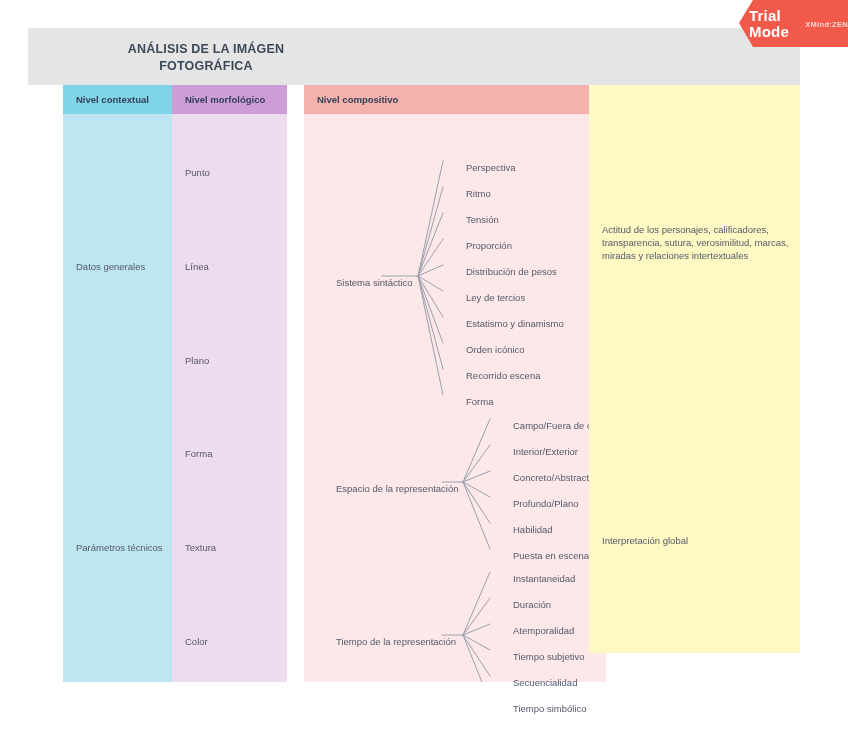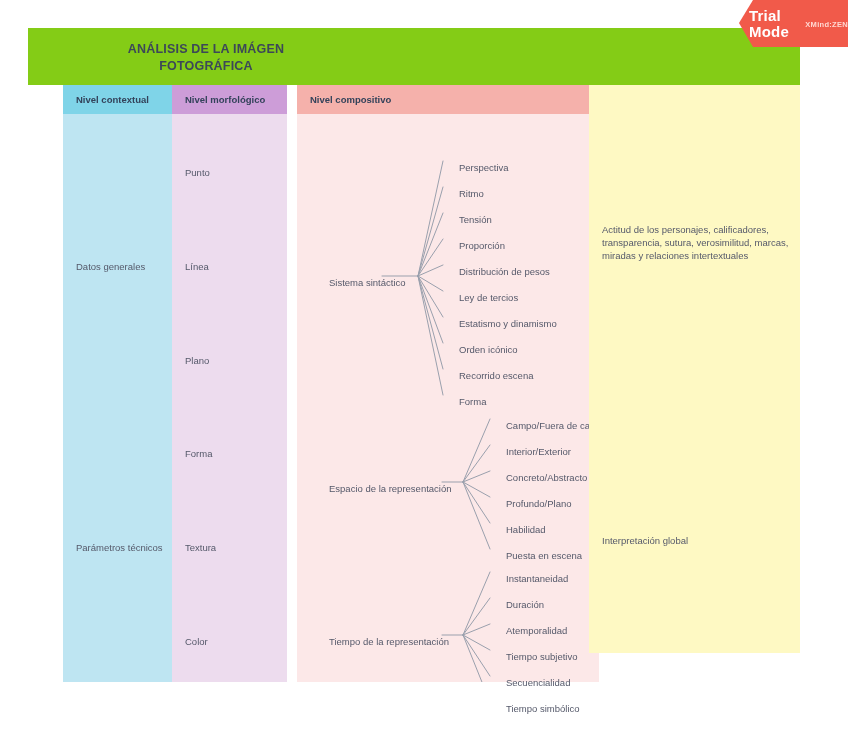--- a/index.html
+++ b/index.html
@@ -29,21 +29,21 @@
   }
 
   
   #sheet{
     position:absolute; left:28px; top:28px; width:772px; height:654px;
   }
 
   
   #title-band{
     position:absolute; left:0; top:0; width:772px; height:57px;
-    background:#84cc16;
+    background:#e5e5e5;
   }
   #title-band .ttl{
     position:absolute; left:18px; top:13px; width:320px;
     color:#3c4858; font-size:12.5px; font-weight:bold; line-height:17px;
     text-align:center; letter-spacing:.2px;
   }
 
   
   .col{ position:absolute; top:57px; }
   .col .head{
@@ -54,21 +54,21 @@
   .col .body{ position:relative; }
 
   #col-ctx   { left:35px;  width:109px; }
   #col-ctx   .head{ background:#7fd4e8; }
   #col-ctx   .body{ background:#bee5f2; height:568px; }
 
   #col-morf  { left:144px; width:115px; }
   #col-morf  .head{ background:#cd9dd8; }
   #col-morf  .body{ background:#eddcee; height:568px; }
 
-  #col-comp  { left:259px; width:302px;padding-left:10px; }
+  #col-comp  { left:266px; width:302px;padding-left:10px; }
   #col-comp  .head{ background:#f5b1ab; }
   #col-comp  .body{ background:#fce8e8; height:568px; }
 
   #col-enun  { left:561px; width:211px; }
   #col-enun  .head{ background:#b2d28c; }
   #col-enun  .body{ background:#fef9c3; height:568px; }
 
   
   .node{
     position:absolute; font-size:9.5px; color:#55596a; line-height:13px;

